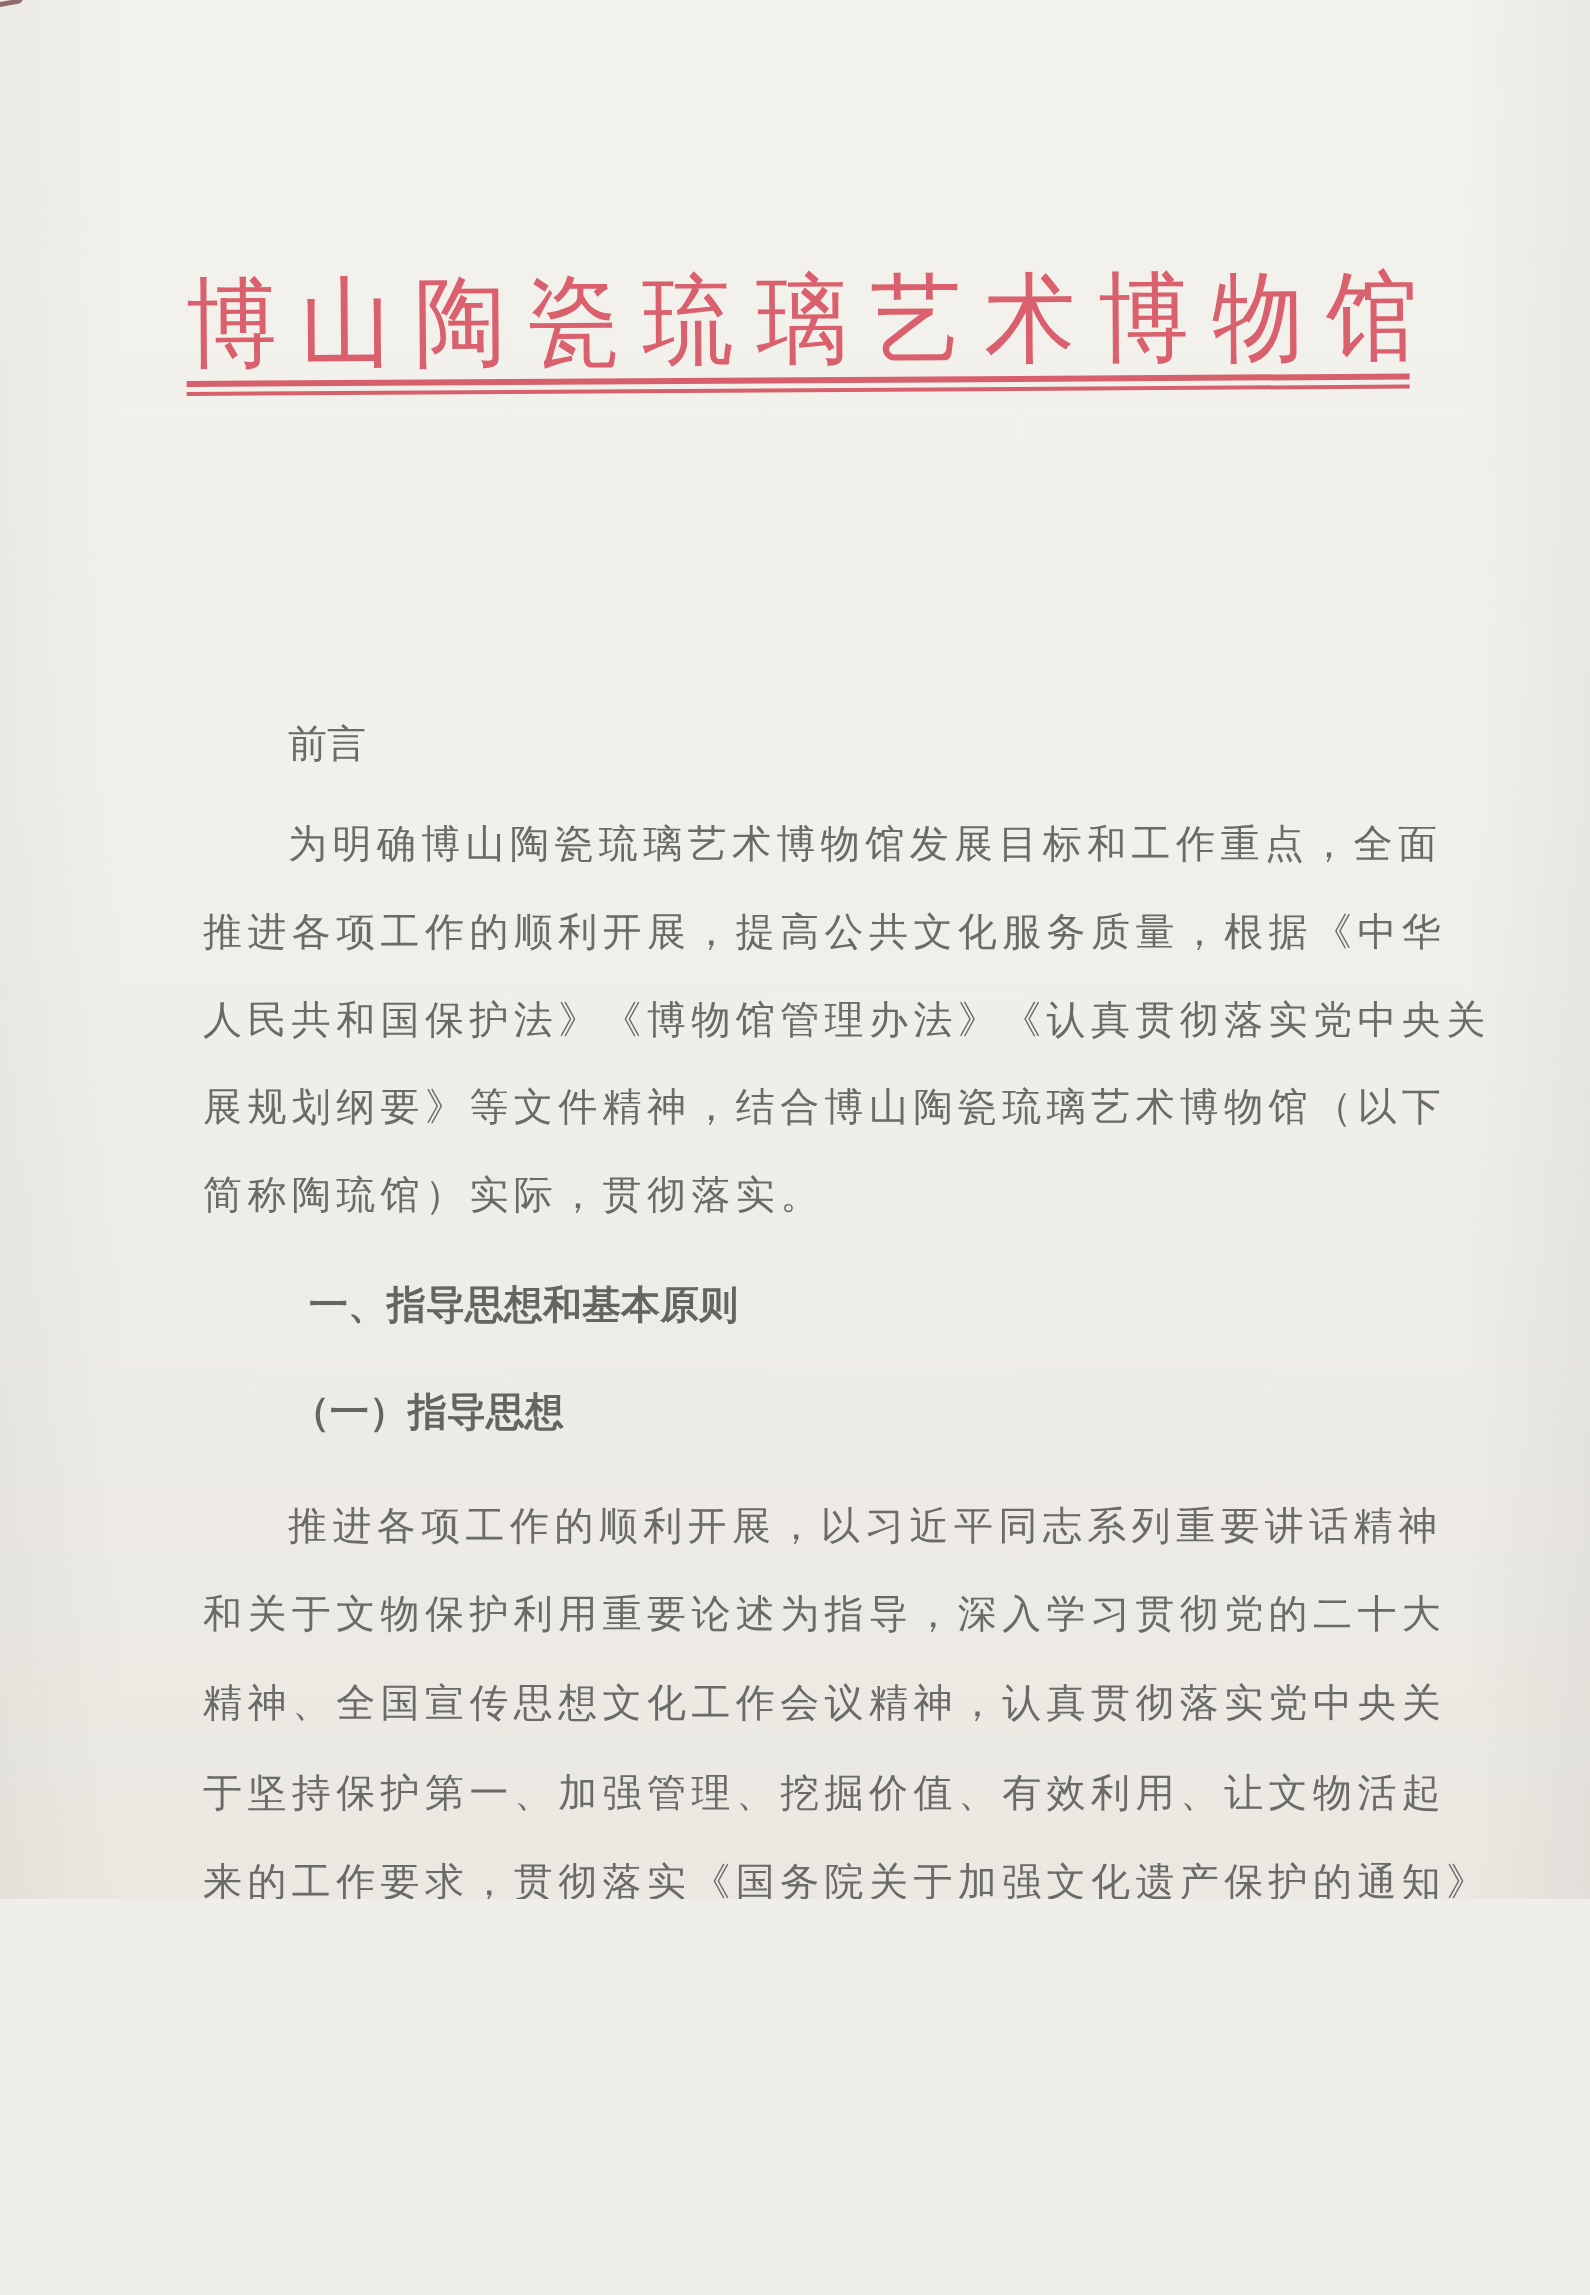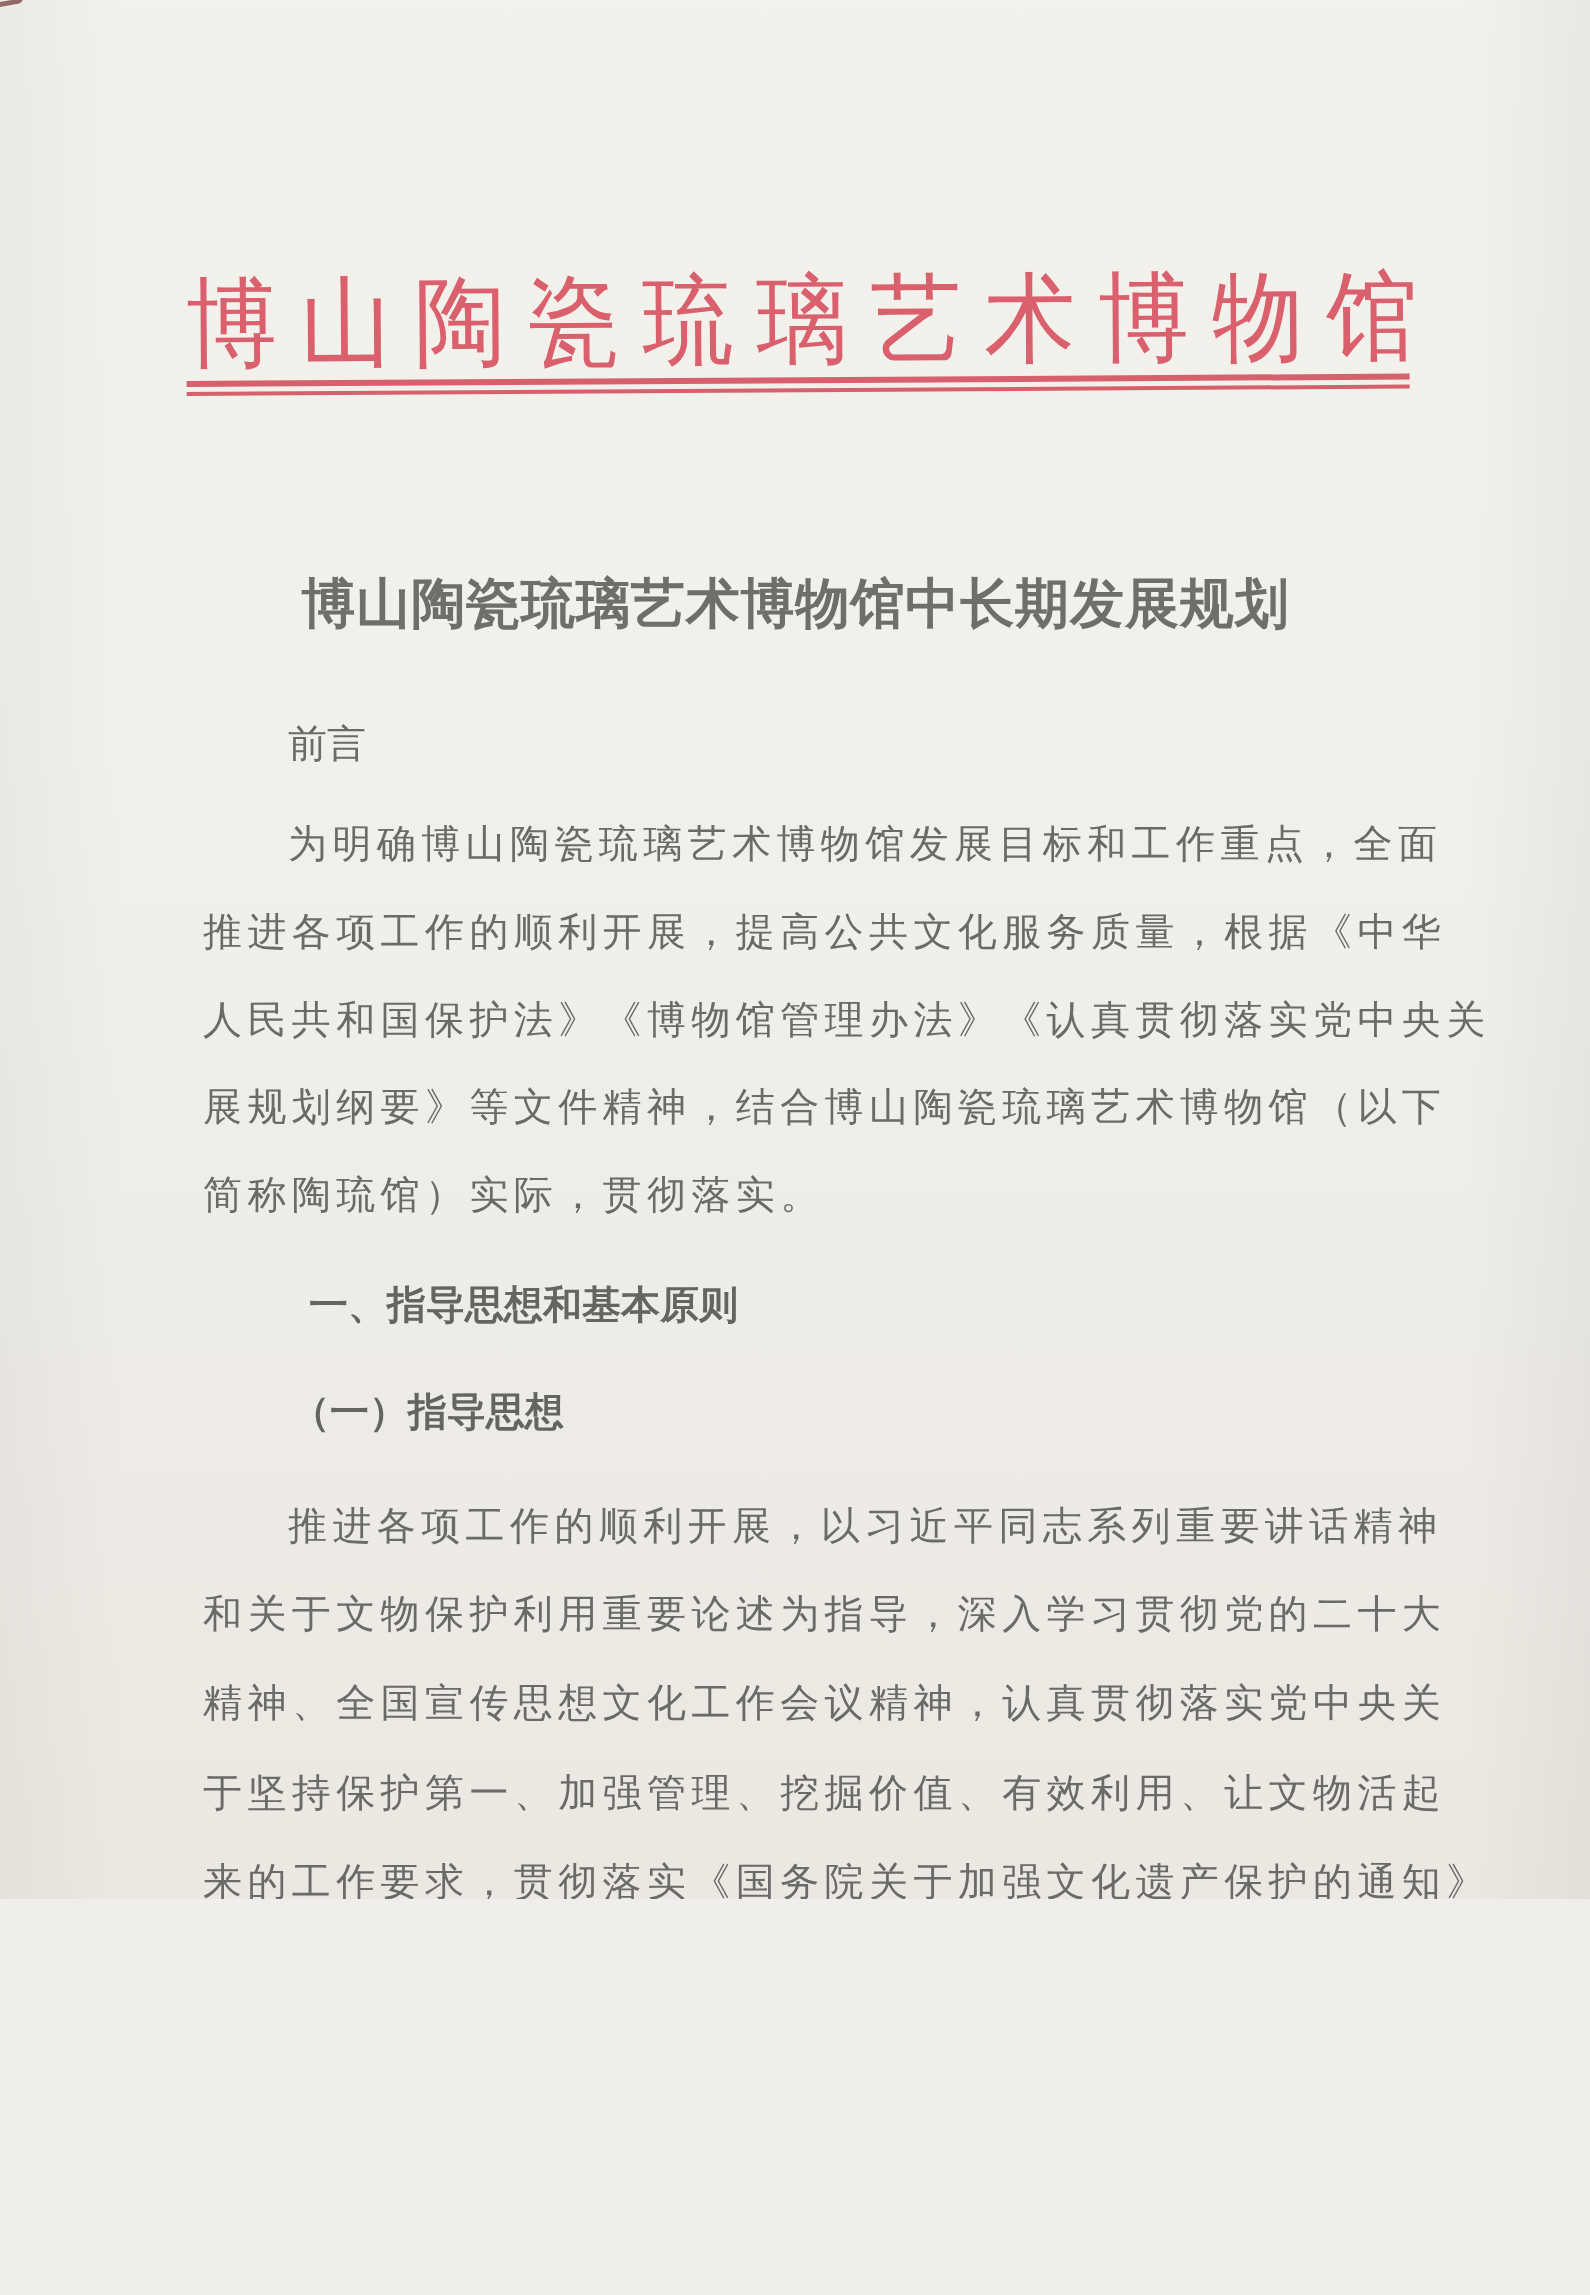--- a/index.html
+++ b/index.html
@@ -128,21 +128,20 @@
 
 <div class="page">
   <div class="corner-shadow"></div>
 
   <div class="masthead">
     <div class="masthead-title">博山陶瓷琉璃艺术博物馆</div>
     <div class="masthead-rule"></div>
     <div class="masthead-rule thin"></div>
   </div>
 
-  <div class="doc-title">博山陶瓷琉璃艺术博物馆中长期发展规划</div>
 
   <div class="text" style="left:288px; top:717px;">前言</div>
 
   <div class="line indent" style="top:817px;">为明确博山陶瓷琉璃艺术博物馆发展目标和工作重点，全面</div>
   <div class="line" style="top:905px;">推进各项工作的顺利开展，提高公共文化服务质量，根据《中华</div>
   <div class="line" style="top:993px;">人民共和国保护法》《博物馆管理办法》《认真贯彻落实党中央关</div>
   <div class="line" style="top:1080px;">展规划纲要》等文件精神，结合博山陶瓷琉璃艺术博物馆（以下</div>
   <div class="line last" style="top:1168px;">简称陶琉馆）实际，贯彻落实。</div>
 
   <div class="heading" style="left:289px; top:1278px;margin-left:20px;">一、指导思想和基本原则</div>

